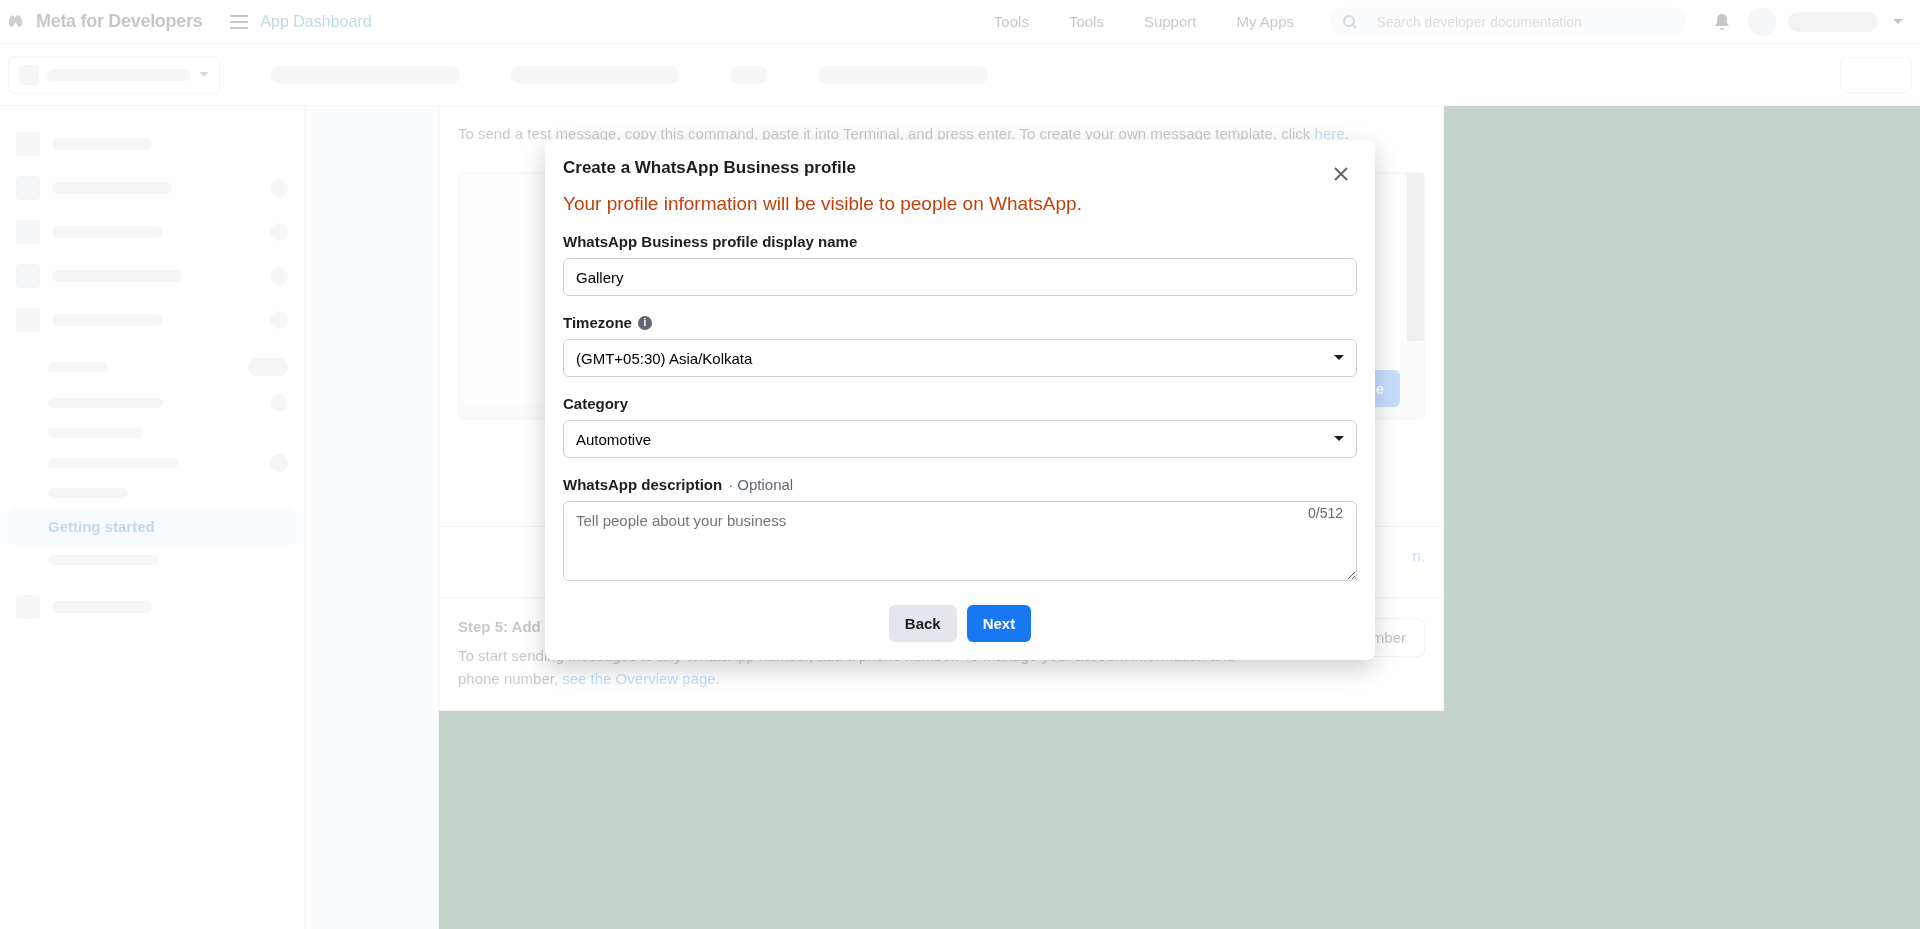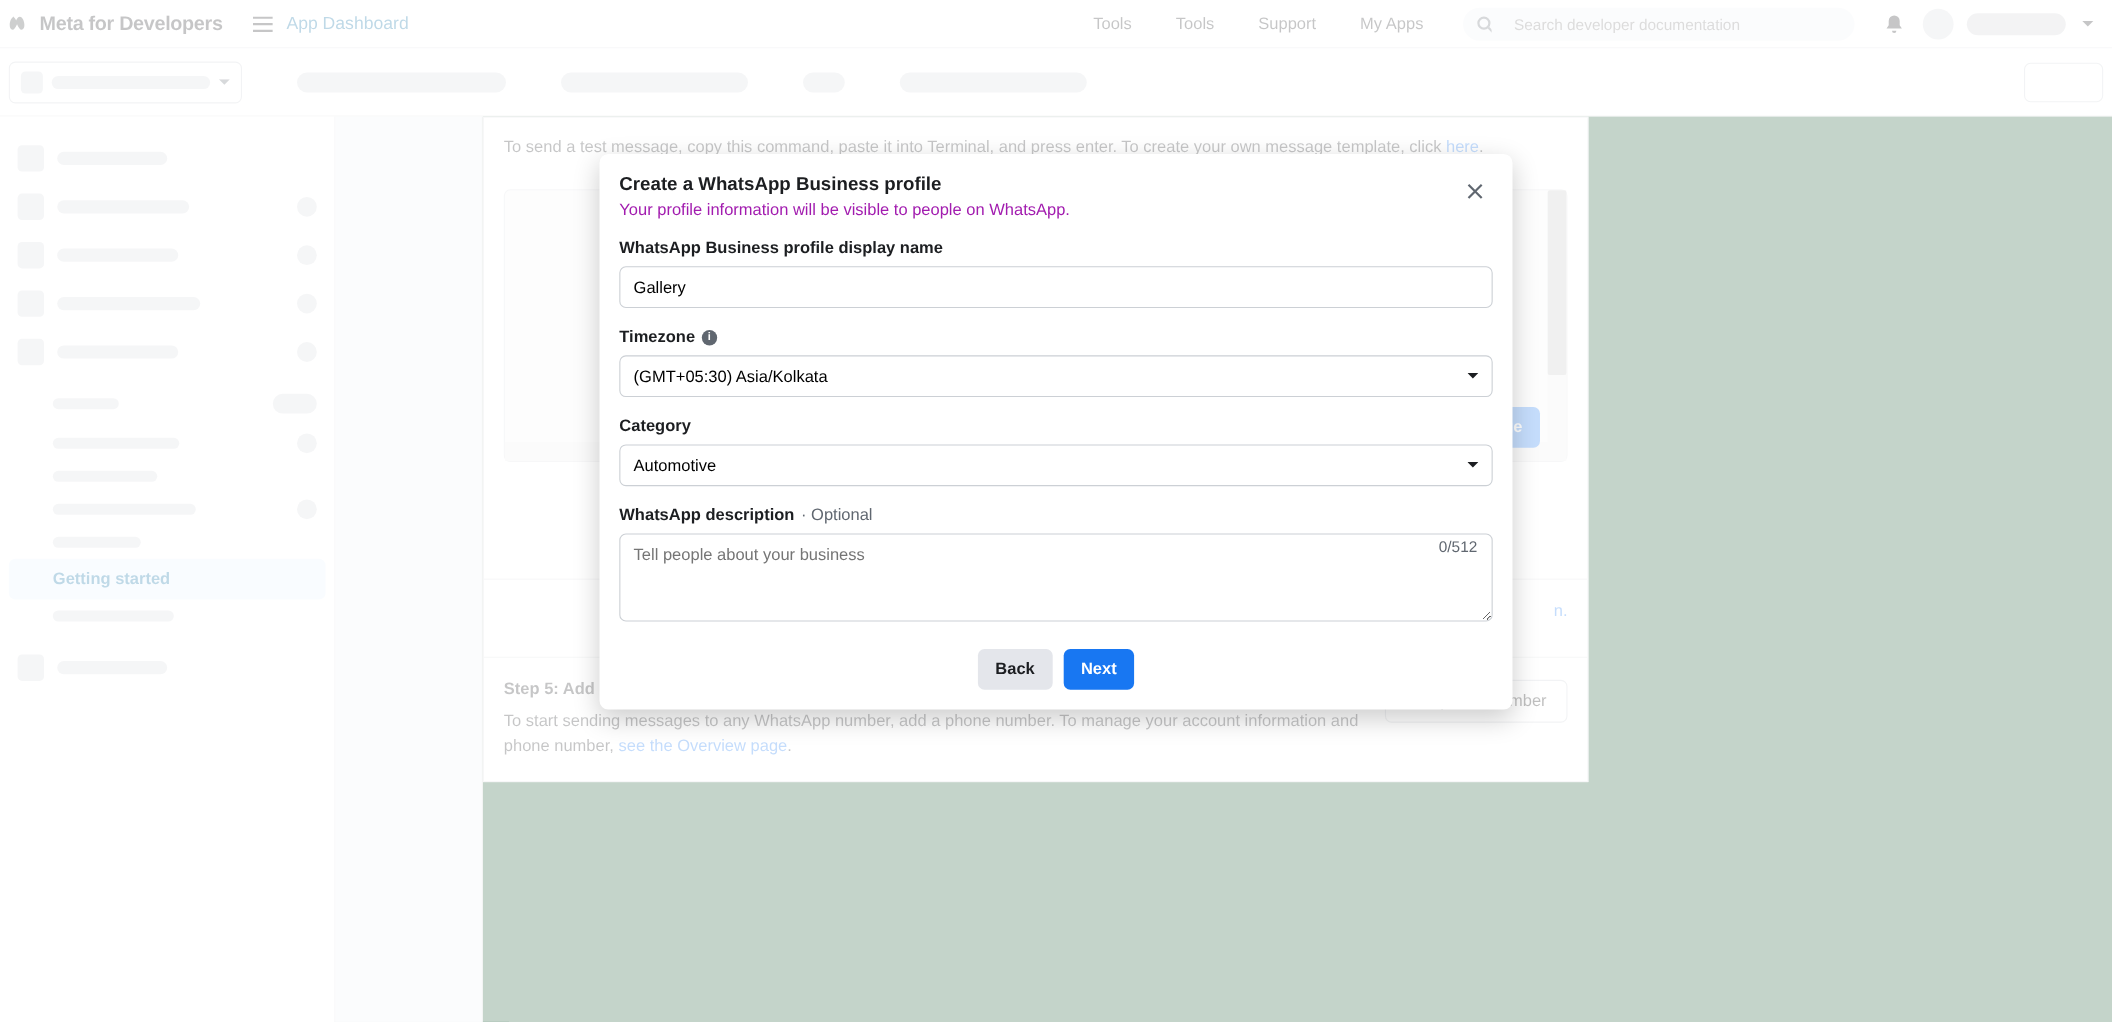--- a/index.html
+++ b/index.html
@@ -52,21 +52,21 @@
 .sectdiv{height:1px;background:#dddfe2;margin:0}
 .step{padding:20px 18px}
 .steptitle{font-weight:600;font-size:15px;color:#1c1e21;margin-bottom:10px}
 .stepbody{font-size:15px;color:#1c1e21;line-height:1.5}
 .stepbody a{color:#1877f2;text-decoration:none}
 .addphone{float:right;padding:10px 18px;border:1px solid #ccd0d5;border-radius:6px;background:#fff;font-size:15px;cursor:pointer}
 .overlay{position:absolute;inset:0;background:rgba(255,255,255,0.75);display:flex;align-items:flex-start;justify-content:center;padding-top:140px}
 .modal{width:830px;background:#fff;border-radius:8px;box-shadow:0 8px 24px rgba(0,0,0,0.2);padding:18px 18px 18px}
 .mhead{display:flex;align-items:flex-start}
 .mtitle{font-size:17px;font-weight:600;color:#1c1e21}
-.msub{font-size:15px;color:#a21caf;margin-top:4px}
+.msub{font-size:19px;color:#c2410c;margin-top:15px}
 .xbtn{margin-left:auto;width:32px;height:32px;border-radius:50%;display:flex;align-items:center;justify-content:center;cursor:pointer;color:#606770}
 .field{margin-top:18px}
 .flabel{font-size:15px;font-weight:600;color:#1c1e21;display:flex;align-items:center;gap:6px}
 .flabel .opt{font-weight:400;color:#606770}
 .finput{width:100%;height:38px;border:1px solid #ccd0d5;border-radius:6px;padding:0 12px;font-size:15px;margin-top:8px;outline:none}
 .fselect{width:100%;height:38px;border:1px solid #ccd0d5;border-radius:6px;padding:0 12px;font-size:15px;margin-top:8px;background:#fff;display:flex;align-items:center;justify-content:space-between;cursor:pointer}
 .ftext{width:100%;height:80px;border:1px solid #ccd0d5;border-radius:6px;padding:10px 12px;font-size:15px;margin-top:8px;resize:vertical;outline:none;font-family:inherit}
 .charcount{position:absolute;right:14px;top:12px;font-size:14px;color:#606770}
 .ftextwrap{position:relative}
 .mfoot{display:flex;justify-content:center;gap:10px;margin-top:20px}

